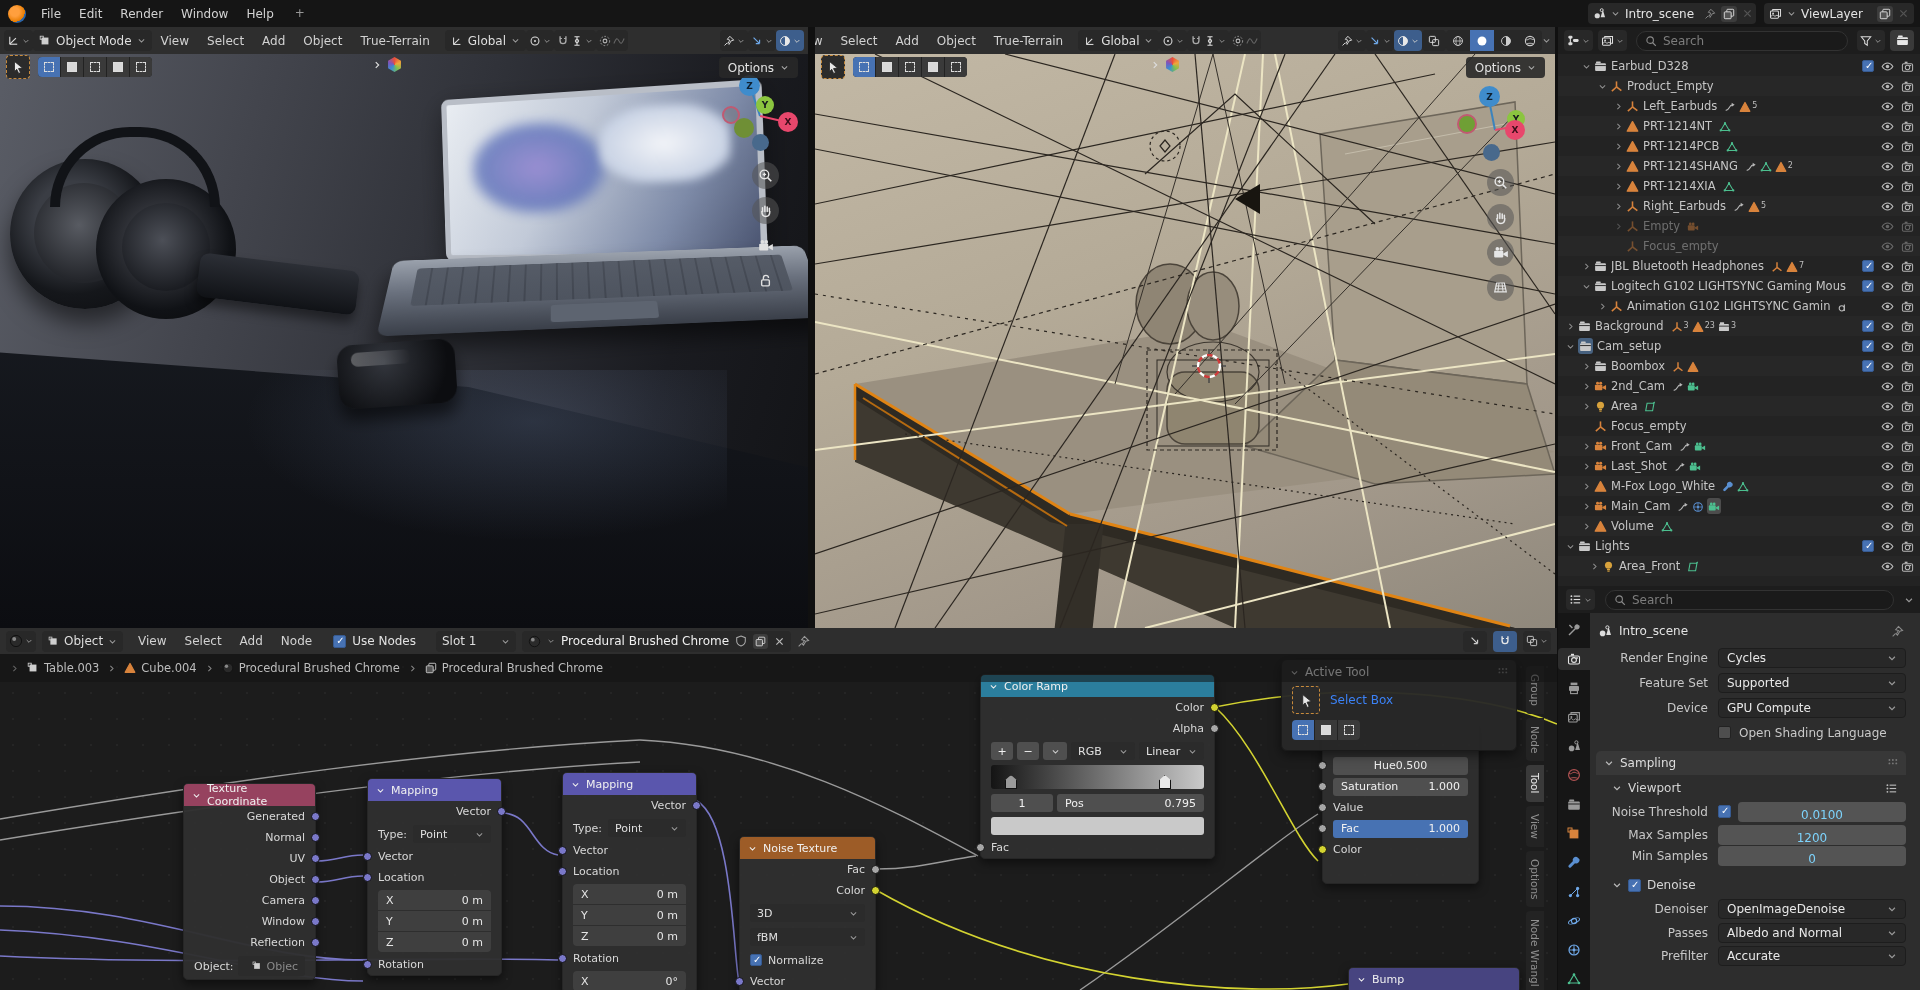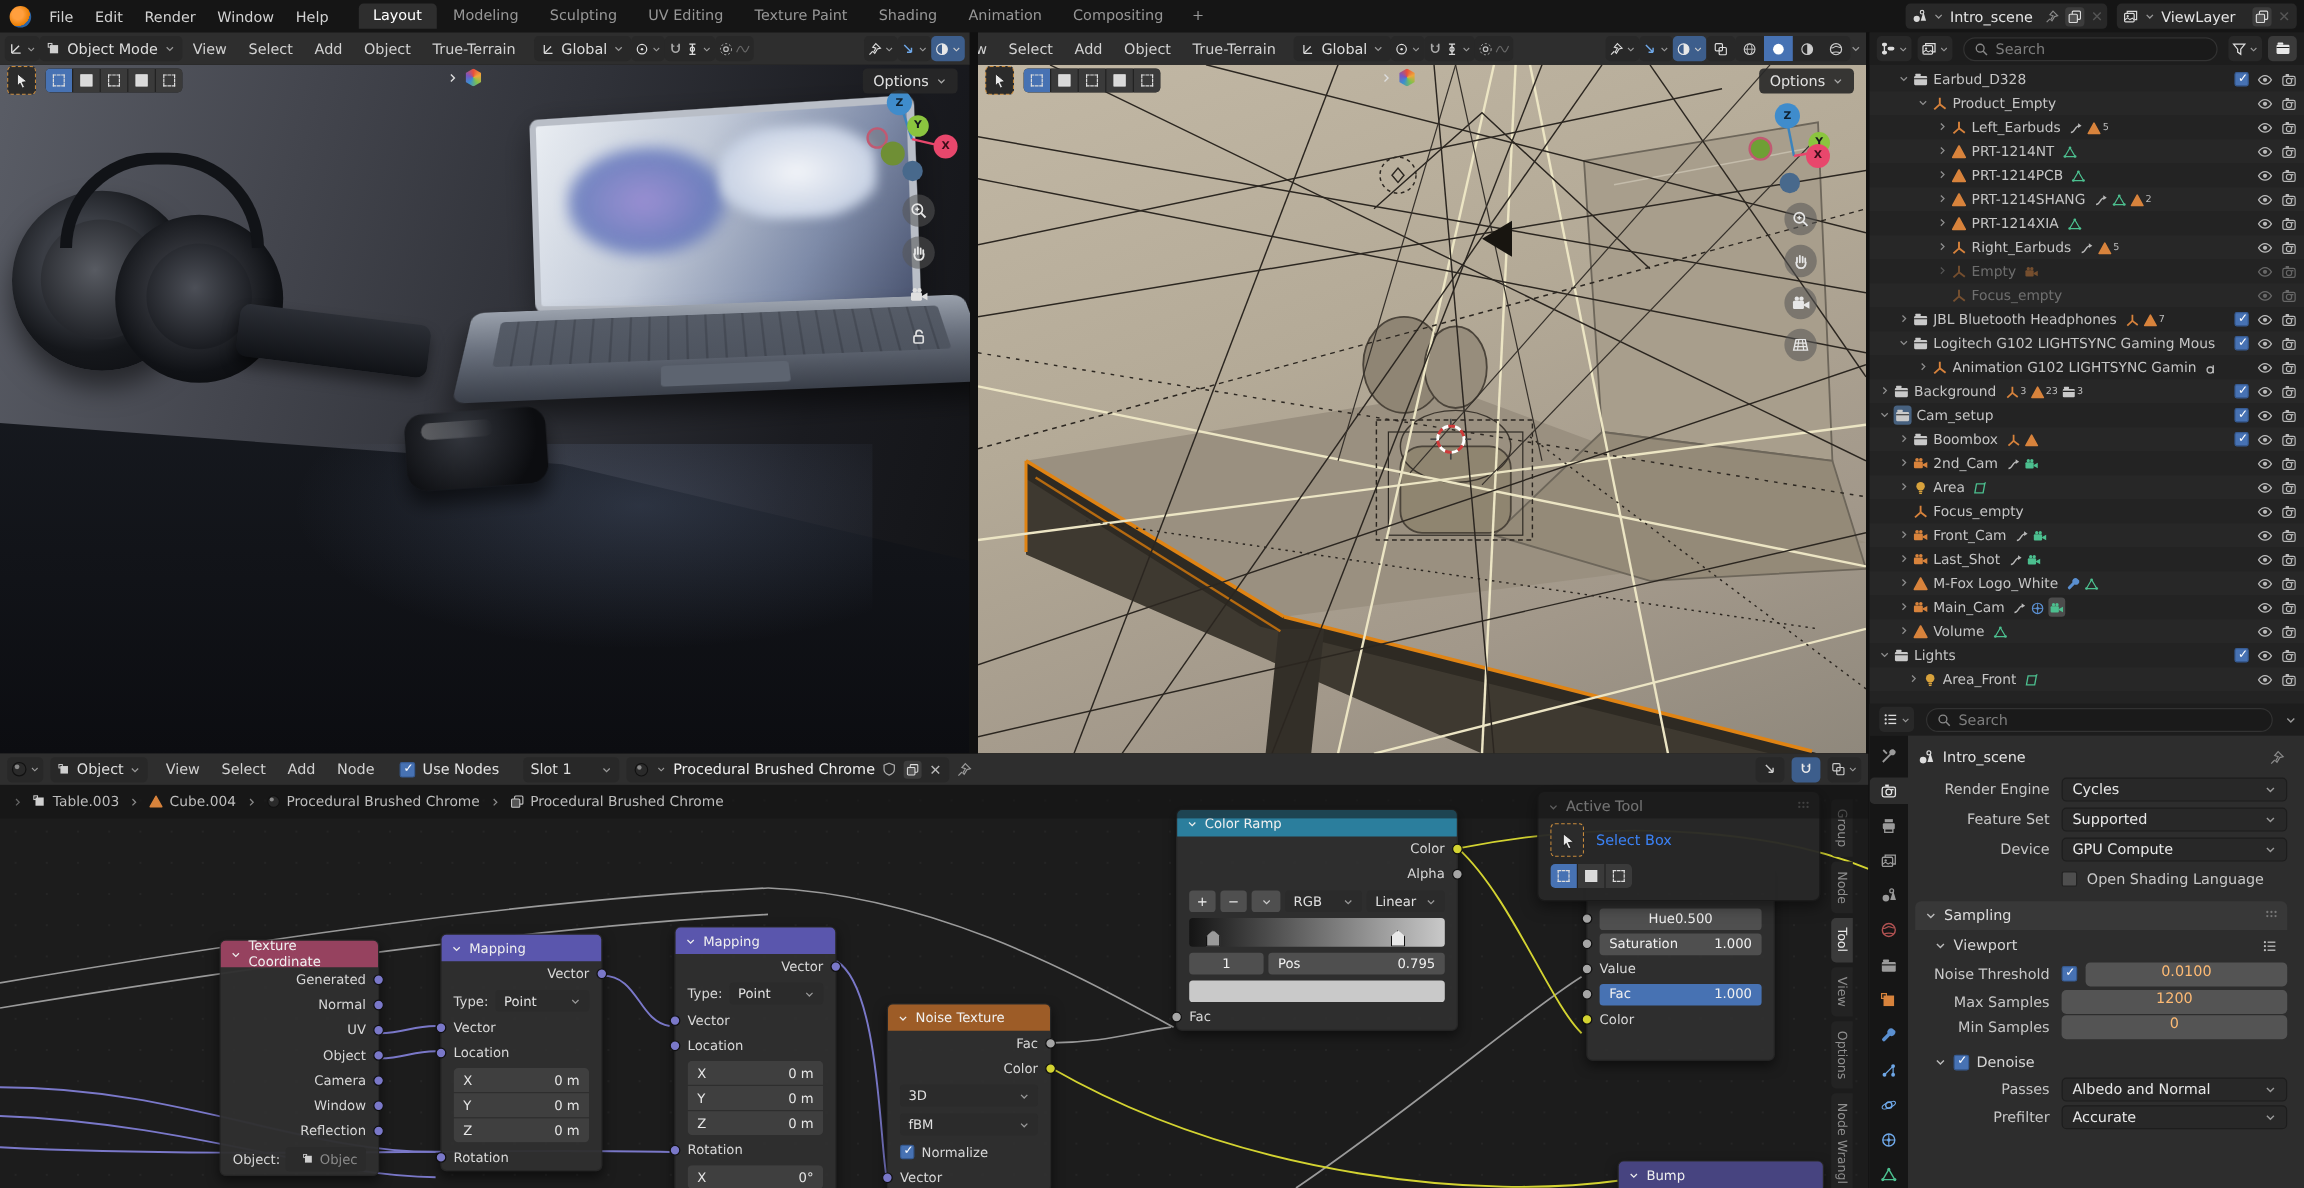--- a/index.html
+++ b/index.html
@@ -62,21 +62,21 @@
   #props{left:1558px;top:586px;width:362px;height:404px;background:#2d2d2d;overflow:hidden;}
   #ptabs{position:absolute;left:0;top:27px;bottom:0;width:32px;background:#161616;display:flex;flex-direction:column;align-items:center;padding-top:6px;gap:7px;}
   .ptab{width:32px;height:24px;display:flex;align-items:center;justify-content:center;color:#9a9a9a;}
   .ptab.on{background:#2d2d2d;border-radius:4px 0 0 4px;color:#e6e6e6;}
   #pbody{position:absolute;left:32px;top:27px;right:0;bottom:0;padding:4px 8px 0 0;}
   #phdr{position:absolute;left:0;top:0;right:0;height:27px;background:#1d1d1d;display:flex;align-items:center;gap:6px;padding:0 6px 0 8px;}
   .prow{display:flex;align-items:center;height:25px;padding-left:0;}
   .plabel{width:128px;text-align:right;padding-right:10px;color:#c7c7c7;flex:none;font-size:12px;}
   .pdd{flex:1;height:20px;background:#282828;border:1px solid #1d1d1d;border-radius:4px;display:flex;align-items:center;padding:0 8px;color:#e8e8e8;margin-right:6px;}
   .pdd .ic{margin-left:auto;}
-  .pval{flex:1;height:20px;background:#545454;border-radius:4px;display:flex;align-items:flex-start;justify-content:center;color:#fdba74;margin-right:6px;}
+  .pval{flex:1;height:20px;background:#545454;border-radius:4px;display:flex;align-items:flex-end;justify-content:center;color:#7dd3fc;margin-right:6px;}
   .psec{height:24px;background:#383838;border-radius:5px 5px 0 0;display:flex;align-items:center;gap:6px;padding:0 8px;margin:6px 6px 0 6px;color:#dedede;}
   .psub{height:22px;display:flex;align-items:center;gap:6px;padding:0 8px;margin:2px 6px 0 14px;color:#d5d5d5;}
   
   #shader{left:0;top:628px;width:1557px;height:362px;background:#1c1c1c;overflow:hidden;}
   #shhdr{position:absolute;left:0;top:0;right:0;height:26px;background:#2e2e2e;display:flex;align-items:center;gap:6px;padding:0 6px;z-index:40;}
   #shcrumb{position:absolute;left:0;top:26px;right:0;height:28px;background:rgba(20,20,20,.55);display:flex;align-items:center;gap:8px;padding:0 10px;color:#bdbdbd;z-index:20;font-size:11.5px;}
   #ncanvas{position:absolute;left:0;top:26px;right:0;bottom:0;
      background-image:radial-gradient(#252525 1px,transparent 1px);background-size:26px 26px;}
   #noodles{position:absolute;left:0;top:0;z-index:1;}
   .node{position:absolute;background:rgba(48,48,48,.97);border-radius:5px;box-shadow:0 4px 10px rgba(0,0,0,.5);font-size:11px;color:#d8d8d8;z-index:2;border:1px solid #262626;}
@@ -343,30 +343,20 @@
 
   <div id="topbar">
     <span class="ic" style="width:18px;height:18px;margin:0 6px 0 8px;border-radius:50%;background:radial-gradient(circle at 38% 38%,#ff9f3e 0 28%,#e87d02 62%,#2d64a4 63%);"></span>
     <div id="tb-menus" class="row">
         <span class="menu">File</span>
         <span class="menu">Edit</span>
         <span class="menu">Render</span>
         <span class="menu">Window</span>
         <span class="menu">Help</span>
       </div>
-    <div id="tb-workspaces" class="row" style="margin-left:16px;gap:2px;">
-        <span class="wtab active">Layout</span>
-        <span class="wtab">Modeling</span>
-        <span class="wtab">Sculpting</span>
-        <span class="wtab">UV Editing</span>
-        <span class="wtab">Texture Paint</span>
-        <span class="wtab">Shading</span>
-        <span class="wtab">Animation</span>
-        <span class="wtab">Compositing</span>
-      </div>
     <span class="wtab">+</span>
     <div style="flex:1"></div>
     <div class="tb-widget" style="margin-right:8px;width:168px;">
       <svg class="ic" width="13" height="13" style="color:#d8d8d8">
           <use href="#i-scene"></use>
         </svg>
       <svg class="ic" width="9" height="9" style="color:#999">
           <use href="#i-chev"></use>
         </svg>
       <span style="color:#e4e4e4;">Intro_scene</span>
@@ -1674,20 +1664,29 @@
         <div class="pval">
             <span>0</span>
           </div>
       </div>
       <div class="psub" style="margin-top:8px;">
         <svg class="ic" width="10" height="10" style="color:#bbb">
             <use href="#i-chev"></use>
           </svg>
         <span class="cbx on"></span>
         <span>Denoise</span>
+      </div>
+      <div class="prow">
+        <span class="plabel">Denoiser</span>
+        <div class="pdd">
+            <span>OpenImageDenoise</span>
+            <svg class="ic" width="10" height="10" style="color:#999">
+              <use href="#i-chev"></use>
+            </svg>
+          </div>
       </div>
       <div class="prow" style="height:23px;">
         <span class="plabel">Passes</span>
         <div class="pdd">
             <span>Albedo and Normal</span>
             <svg class="ic" width="10" height="10" style="color:#999">
               <use href="#i-chev"></use>
             </svg>
           </div>
       </div>

